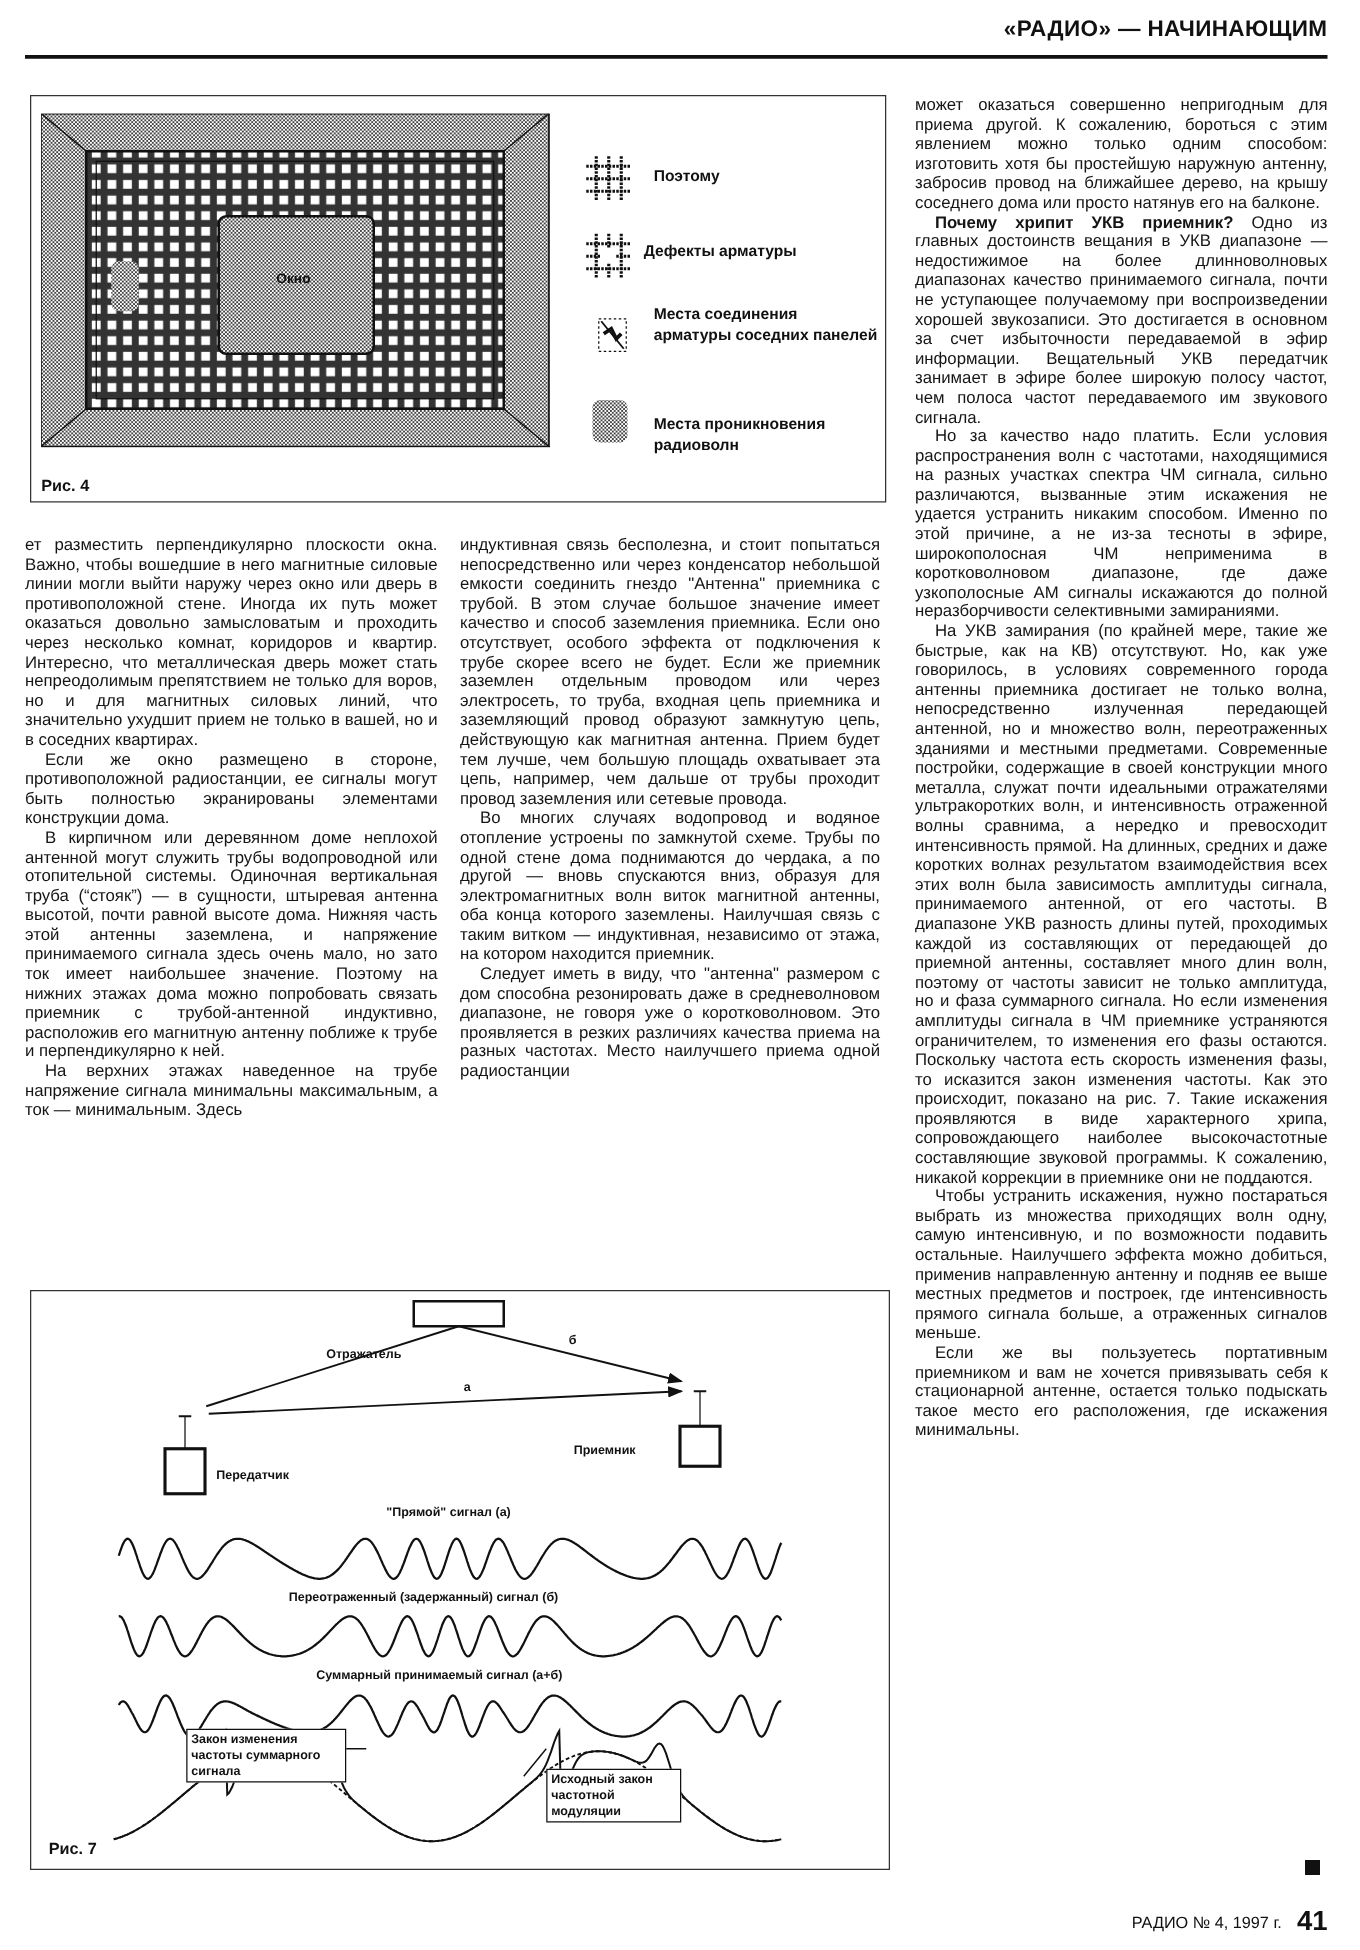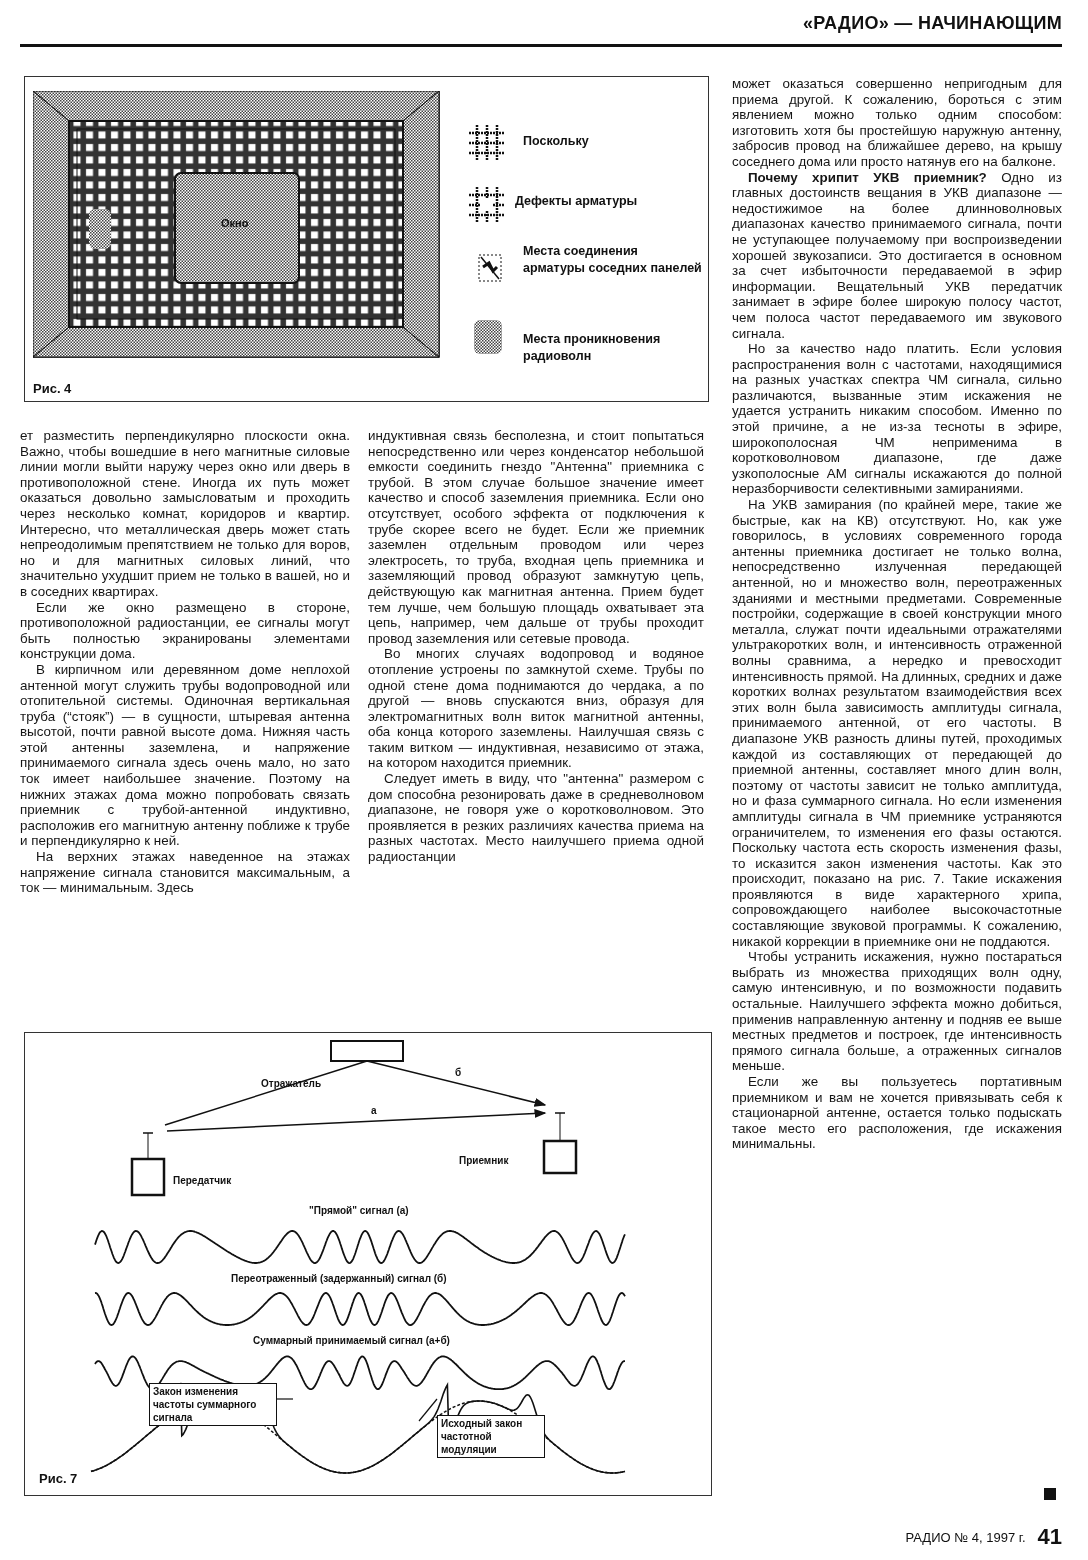--- a/index.html
+++ b/index.html
@@ -60,21 +60,21 @@
   <svg width="40" height="40" style="position:absolute;left:442px;top:46px;">
     <g stroke="#111" stroke-width="2.5" stroke-dasharray="2,1">
       <line x1="10" y1="2" x2="10" y2="38"></line>
         <line x1="20" y1="2" x2="20" y2="38"></line>
         <line x1="30" y1="2" x2="30" y2="38"></line>
       <line x1="2" y1="10" x2="38" y2="10"></line>
         <line x1="2" y1="20" x2="38" y2="20"></line>
         <line x1="2" y1="30" x2="38" y2="30"></line>
     </g>
   </svg>
-  <div class="legend-label" style="left:498px;top:56px;">Поскольку</div>
+  <div class="legend-label" style="left:498px;top:56px;">Поэтому</div>
 
   <svg width="40" height="40" style="position:absolute;left:442px;top:108px;">
     <g stroke="#111" stroke-width="2.5" stroke-dasharray="2,1">
       <line x1="10" y1="2" x2="10" y2="38"></line>
         <line x1="30" y1="2" x2="30" y2="38"></line>
       <line x1="20" y1="2" x2="20" y2="14"></line>
         <line x1="20" y1="26" x2="20" y2="38"></line>
       <line x1="2" y1="10" x2="38" y2="10"></line>
         <line x1="2" y1="30" x2="38" y2="30"></line>
       <line x1="2" y1="20" x2="14" y2="20"></line>
@@ -99,21 +99,21 @@
     <span>Места проникновения радиоволн</span>
   </div>
 
   <div class="fig-caption" style="left:8px;top:304px;">Рис. 4</div>
 </div>
 
 <div class="col" style="left:20px;top:428px;width:330px;">
   <p>ет разместить перпендикулярно плоскости окна. Важно, чтобы вошедшие в него магнитные силовые линии могли выйти наружу через окно или дверь в противоположной стене. Иногда их путь может оказаться довольно замысловатым и проходить через несколько комнат, коридоров и квартир. Интересно, что металлическая дверь может стать непреодолимым препятствием не только для воров, но и для магнитных силовых линий, что значительно ухудшит прием не только в вашей, но и в соседних квартирах.</p>
   <p class="ind">Если же окно размещено в стороне, противоположной радиостанции, ее сигналы могут быть полностью экранированы элементами конструкции дома.</p>
   <p class="ind">В кирпичном или деревянном доме неплохой антенной могут служить трубы водопроводной или отопительной системы. Одиночная вертикальная труба (“стояк”) — в сущности, штыревая антенна высотой, почти равной высоте дома. Нижняя часть этой антенны заземлена, и напряжение принимаемого сигнала здесь очень мало, но зато ток имеет наибольшее значение. Поэтому на нижних этажах дома можно попробовать связать приемник с трубой-антенной индуктивно, расположив его магнитную антенну поближе к трубе и перпендикулярно к ней.</p>
-  <p class="ind">На верхних этажах наведенное на этажах напряжение сигнала становится максимальным, а ток — минимальным. Здесь</p>
+  <p class="ind">На верхних этажах наведенное на трубе напряжение сигнала минимальны максимальным, а ток — минимальным. Здесь</p>
 </div>
 
 <div class="col" style="left:368px;top:428px;width:336px;">
   <p>индуктивная связь бесполезна, и стоит попытаться непосредственно или через конденсатор небольшой емкости соединить гнездо "Антенна" приемника с трубой. В этом случае большое значение имеет качество и способ заземления приемника. Если оно отсутствует, особого эффекта от подключения к трубе скорее всего не будет. Если же приемник заземлен отдельным проводом или через электросеть, то труба, входная цепь приемника и заземляющий провод образуют замкнутую цепь, действующую как магнитная антенна. Прием будет тем лучше, чем большую площадь охватывает эта цепь, например, чем дальше от трубы проходит провод заземления или сетевые провода.</p>
   <p class="ind">Во многих случаях водопровод и водяное отопление устроены по замкнутой схеме. Трубы по одной стене дома поднимаются до чердака, а по другой — вновь спускаются вниз, образуя для электромагнитных волн виток магнитной антенны, оба конца которого заземлены. Наилучшая связь с таким витком — индуктивная, независимо от этажа, на котором находится приемник.</p>
   <p class="ind">Следует иметь в виду, что "антенна" размером с дом способна резонировать даже в средневолновом диапазоне, не говоря уже о коротковолновом. Это проявляется в резких различиях качества приема на разных частотах. Место наилучшего приема одной радиостанции</p>
 </div>
 
 <div class="col" style="left:732px;top:76px;width:330px;">
   <p>может оказаться совершенно непригодным для приема другой. К сожалению, бороться с этим явлением можно только одним способом: изготовить хотя бы простейшую наружную антенну, забросив провод на ближайшее дерево, на крышу соседнего дома или просто натянув его на балконе.</p>

